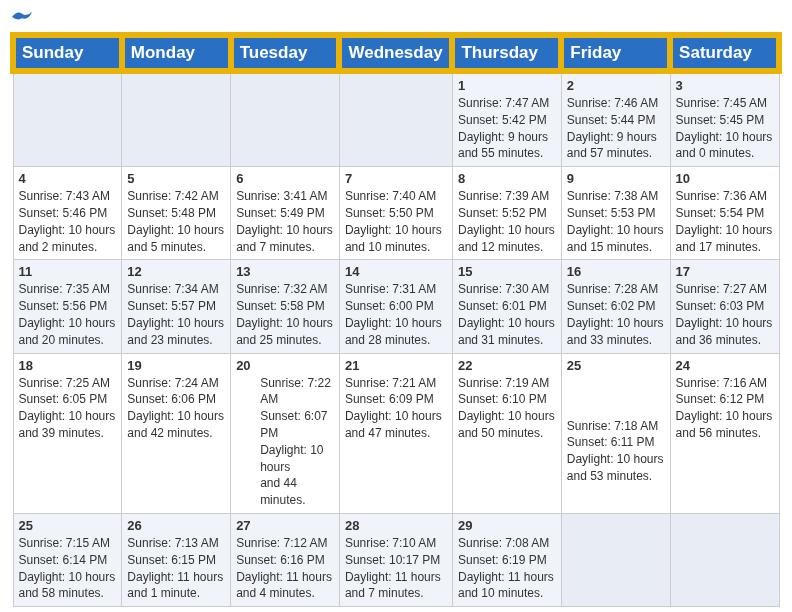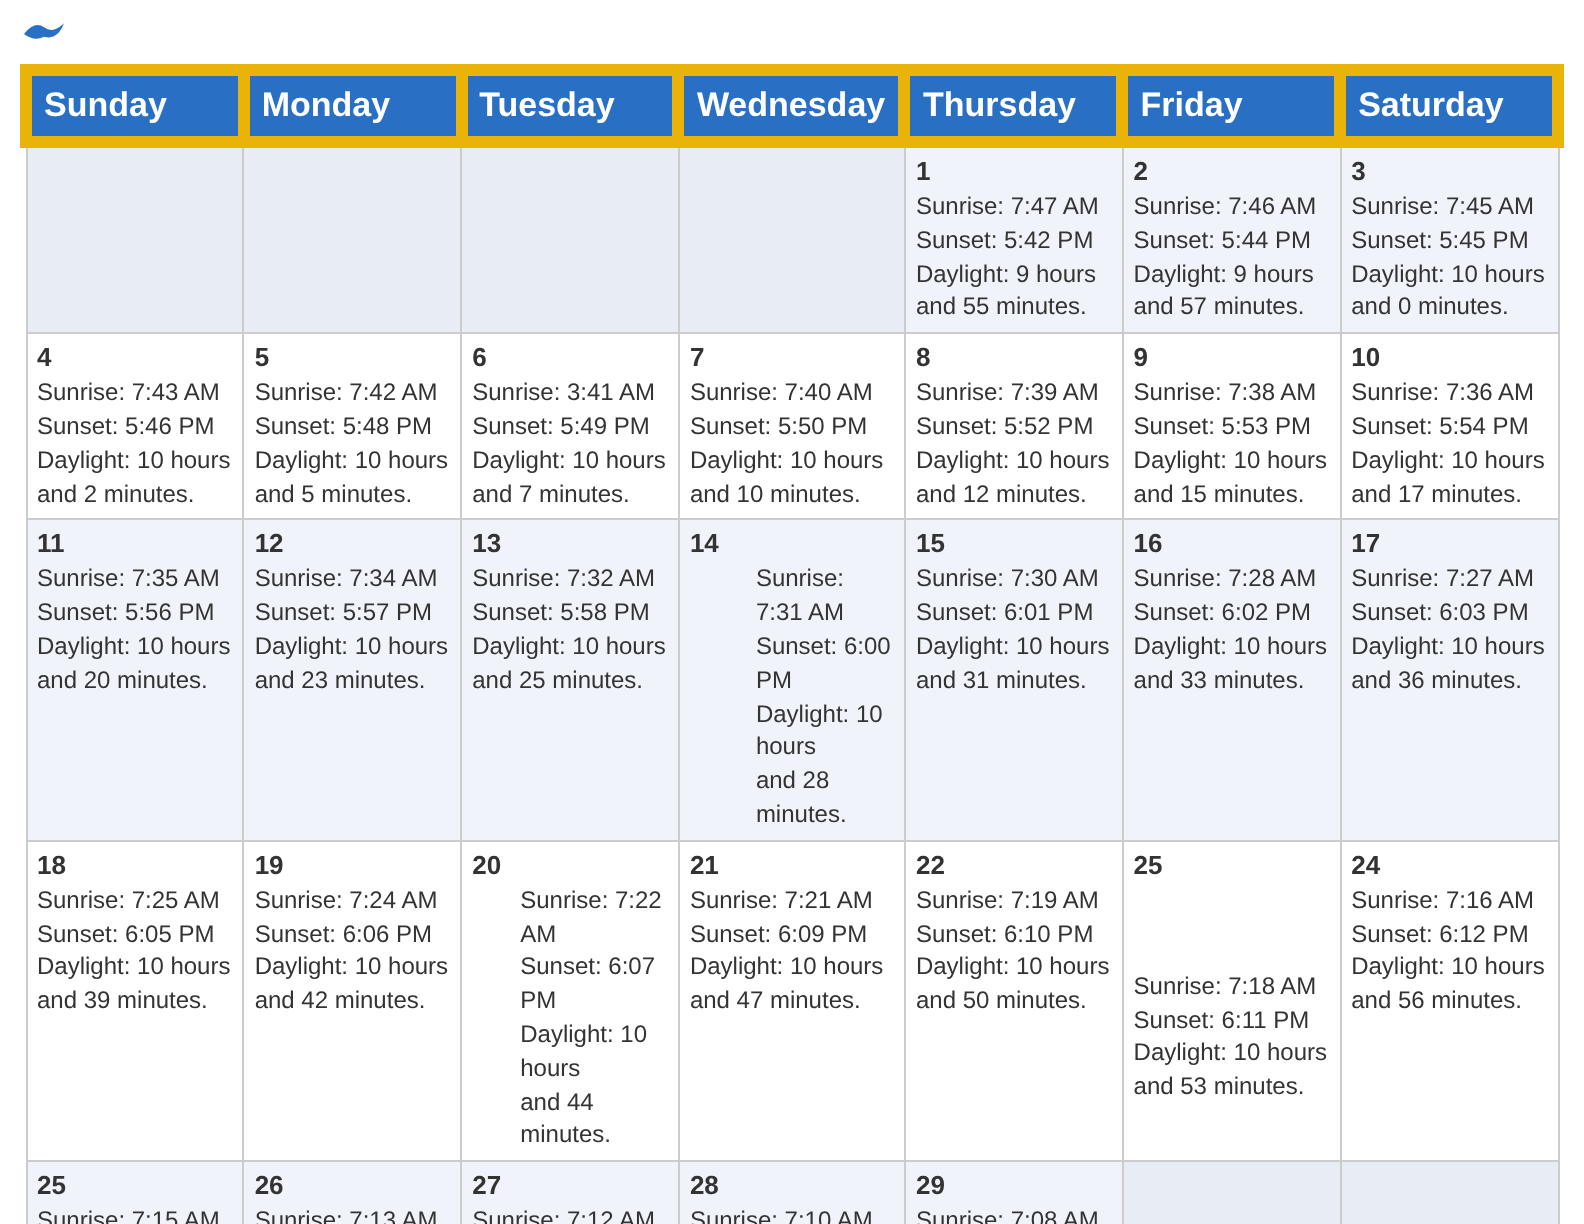--- a/index.html
+++ b/index.html
@@ -222,21 +222,21 @@
         </td>
         <td>
           <div class="day-number">13</div>
           <div class="day-info" style="white-space: pre-line;">Sunrise: 7:32 AM
 Sunset: 5:58 PM
 Daylight: 10 hours
 and 25 minutes.</div>
         </td>
         <td>
           <div class="day-number">14</div>
-          <div class="day-info" style="white-space: pre-line; margin-left: 33px;">Sunrise: 7:31 AM
+          <div class="day-info" style="white-space: pre-line;">Sunrise: 7:31 AM
 Sunset: 6:00 PM
 Daylight: 10 hours
 and 28 minutes.</div>
         </td>
         <td>
           <div class="day-number">15</div>
           <div class="day-info" style="white-space: pre-line;">Sunrise: 7:30 AM
 Sunset: 6:01 PM
 Daylight: 10 hours
 and 31 minutes.</div>

